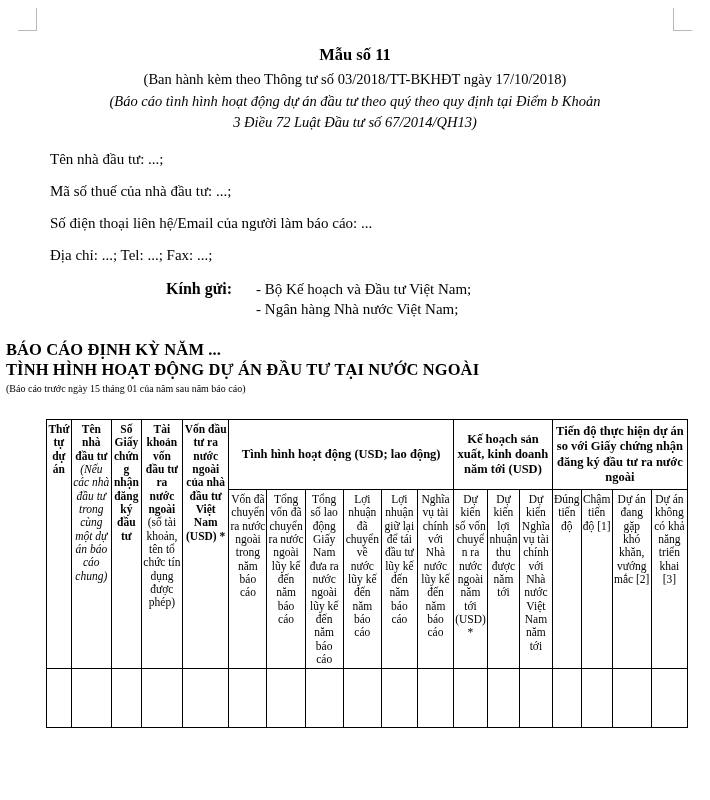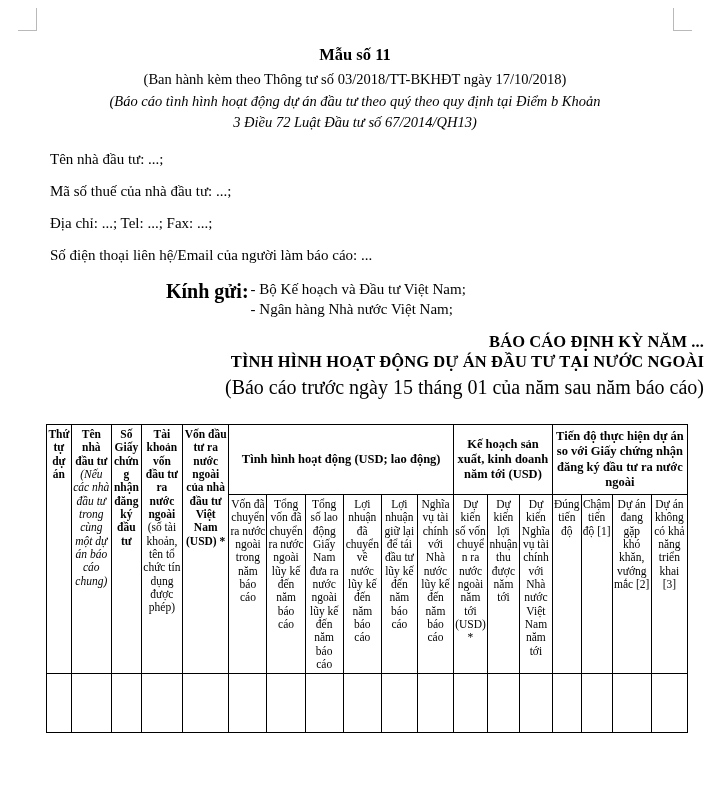--- a/index.html
+++ b/index.html
@@ -80,53 +80,53 @@
     margin-bottom: 14px;
   }
 
   .recipients {
     margin-top: 16px;
     padding-left: 160px;
     display: flex;
     align-items: flex-start;
   }
   .recip-label {
-    font-size: 20px;
+    font-size: 16px;
     font-weight: bold;
     white-space: nowrap;
     padding-top: 0;
   }
   .recip-list {
-    margin-left: 2px;
+    margin-left: 24px;
   }
   .recip-item {
     font-size: 15px;
     line-height: 1.32;
     white-space: nowrap;
   }
   .recip-item.italic {
     font-style: italic;
     white-space: normal;
     max-width: 350px;
   }
 
   .report-title {
-    text-align: right;
-    margin-top: 12px;
+    text-align: left;
+    margin-top: 20px;
     font-family: Liberation Serif, serif;
   }
   .rt-line1,
   .rt-line2 {
     font-size: 16.5px;
     font-weight: bold;
     line-height: 1.26;
     letter-spacing: 0.1px;
   }
   .rt-line3 {
-    font-size: 20px;
+    font-size: 10px;
     line-height: 1.3;
     margin-top: 1px;
   }
 
   
   .table-wrap {
     margin-top: 7px;
     padding-left: 40px;
     padding-right: 28px;
   }
@@ -177,22 +177,22 @@
   <div class="head-block">
     <div class="form-number">Mẫu số 11</div>
     <div class="form-sub">(Ban hành kèm theo Thông tư số 03/2018/TT-BKHĐT ngày 17/10/2018)</div>
     <div class="form-sub-2">(Báo cáo tình hình hoạt động dự án đầu tư theo quý theo quy định tại Điểm b Khoản</div>
     <div class="form-sub-2">3 Điều 72 Luật Đầu tư số 67/2014/QH13)</div>
   </div>
 
   <div class="info-block">
     <div class="info-line">Tên nhà đầu tư: ...;</div>
     <div class="info-line">Mã số thuế của nhà đầu tư: ...;</div>
+    <div class="info-line">Số điện thoại liên hệ/Email của người làm báo cáo: ...</div>
     <div class="info-line">Địa chỉ: ...; Tel: ...; Fax: ...;</div>
-    <div class="info-line">Số điện thoại liên hệ/Email của người làm báo cáo: ...</div>
   </div>
 
   <div class="recipients">
     <div class="recip-label">Kính gửi:</div>
     <div class="recip-list">
       <div class="recip-item">- Bộ Kế hoạch và Đầu tư Việt Nam;</div>
       <div class="recip-item">- Ngân hàng Nhà nước Việt Nam;</div>
     </div>
   </div>
 

